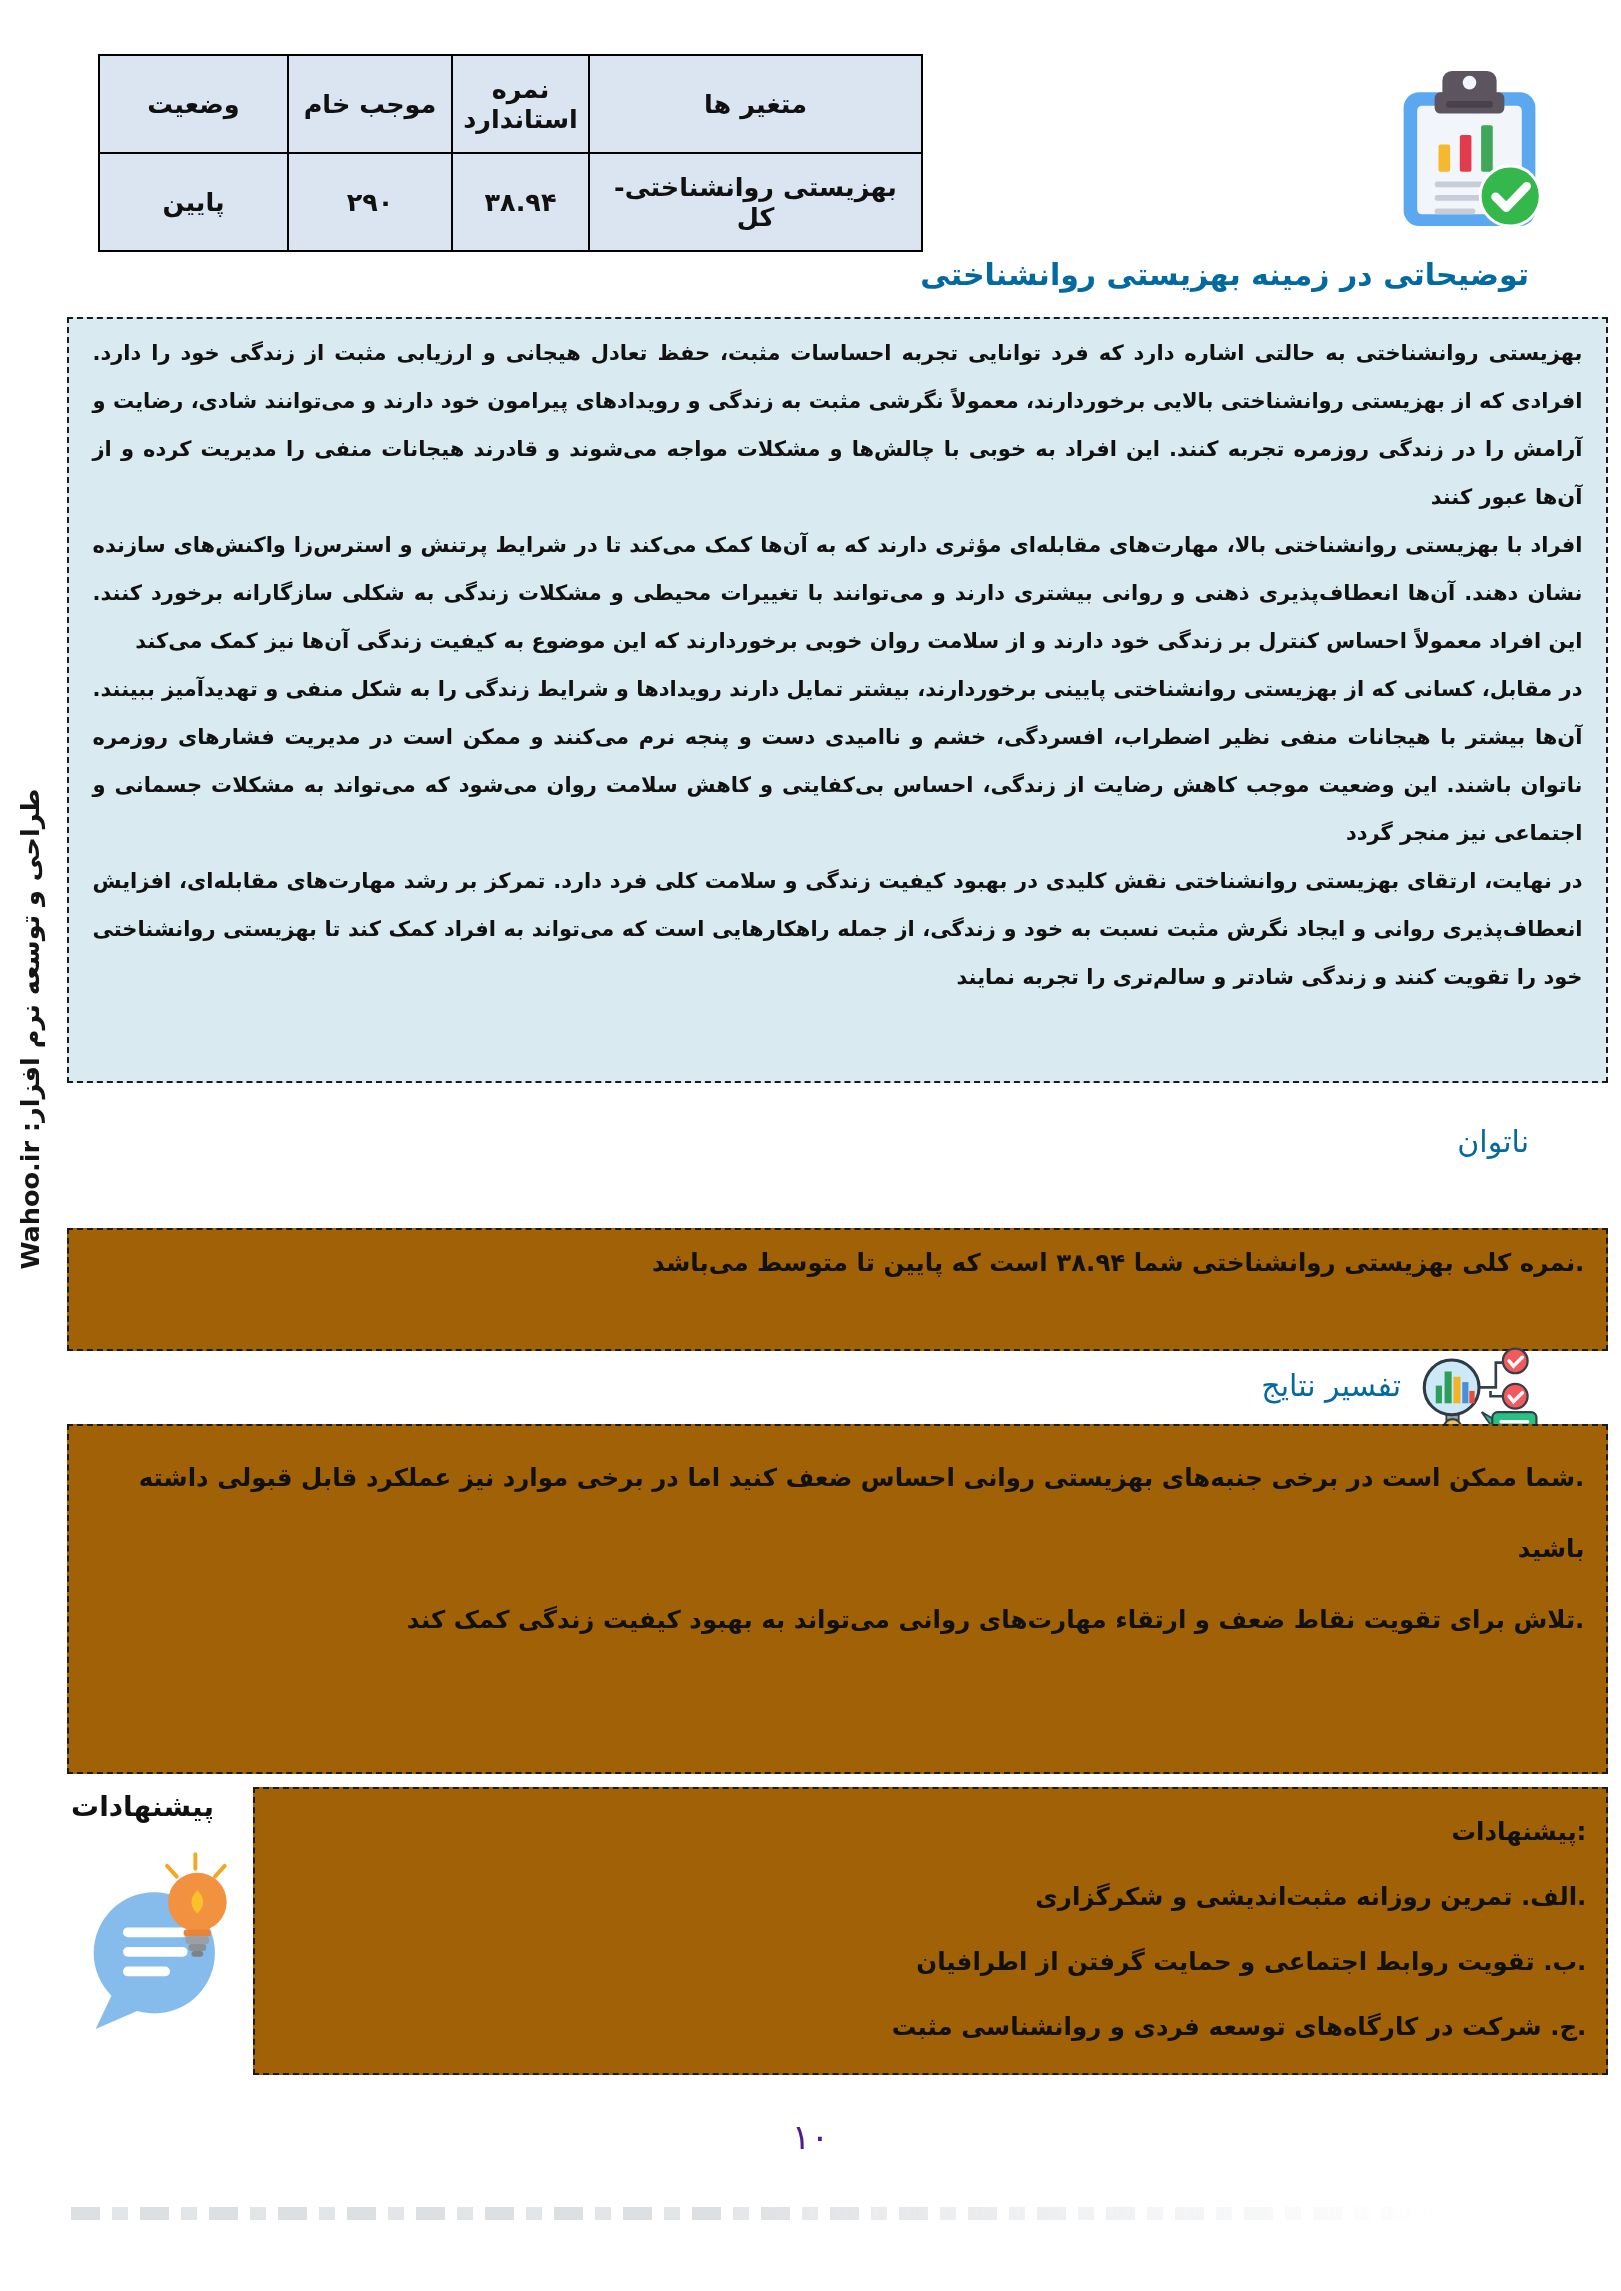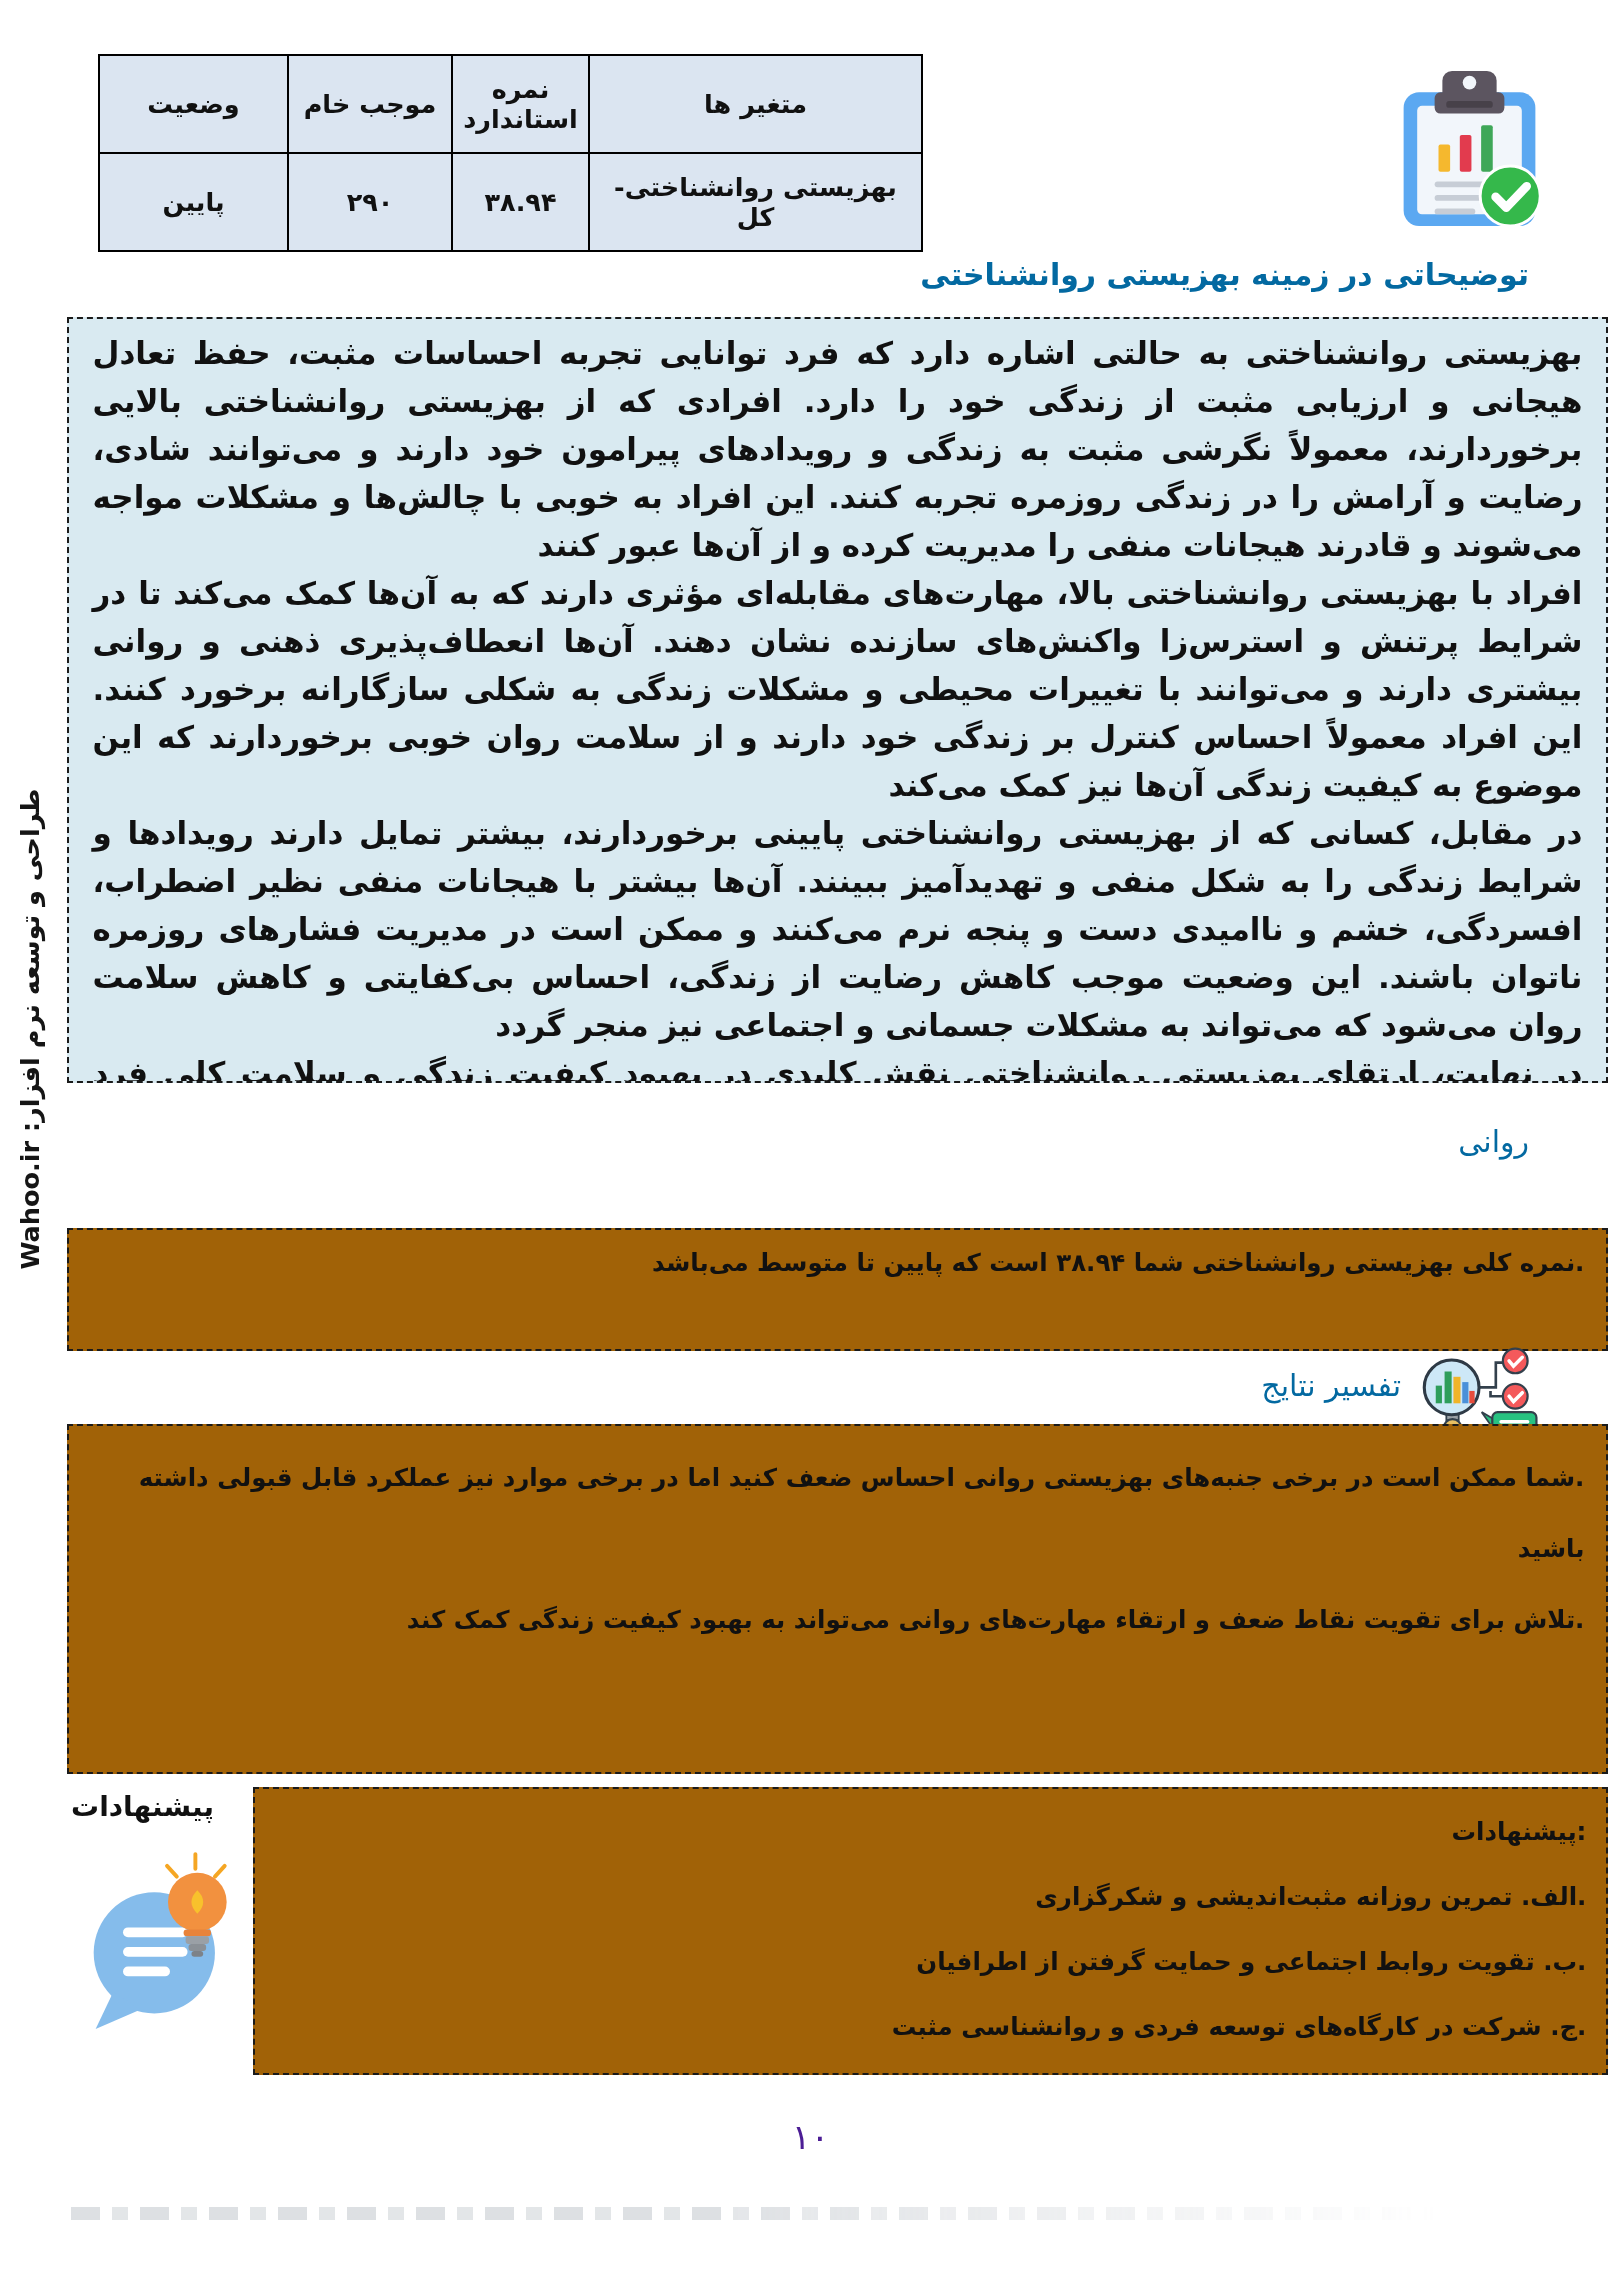--- a/index.html
+++ b/index.html
@@ -61,21 +61,21 @@
     position: absolute;
     border: 2px dashed #1a1a1a;
     direction: rtl;
     overflow: hidden;
   }
   .blue-box {
     left: 67px; top: 317px;
     width: 1541px; height: 766px;
     background: #d9eaf1;
     padding: 9.8px 23.5px;
-    font-size: 31px;
+    font-size: 21px;
     font-weight: bold;
     line-height: 48px;
     text-align: justify;
   }
   .blue-box p { text-align: justify; text-align-last: right; }
   .orange-box { background: #a16207; }
   .results-box {
     left: 67px; top: 1228px;
     width: 1541px; height: 123px;
     padding: 17.6px 21.6px;
@@ -188,21 +188,21 @@
   </div>
 
   <h2 class="sec-title t-explain">توضیحاتی در زمینه بهزیستی روانشناختی</h2>
   <div class="box blue-box">
     <p>بهزیستی روانشناختی به حالتی اشاره دارد که فرد توانایی تجربه احساسات مثبت، حفظ تعادل هیجانی و ارزیابی مثبت از زندگی خود را دارد. افرادی که از بهزیستی روانشناختی بالایی برخوردارند، معمولاً نگرشی مثبت به زندگی و رویدادهای پیرامون خود دارند و می‌توانند شادی، رضایت و آرامش را در زندگی روزمره تجربه کنند. این افراد به خوبی با چالش‌ها و مشکلات مواجه می‌شوند و قادرند هیجانات منفی را مدیریت کرده و از آن‌ها عبور کنند</p>
     <p>افراد با بهزیستی روانشناختی بالا، مهارت‌های مقابله‌ای مؤثری دارند که به آن‌ها کمک می‌کند تا در شرایط پرتنش و استرس‌زا واکنش‌های سازنده نشان دهند. آن‌ها انعطاف‌پذیری ذهنی و روانی بیشتری دارند و می‌توانند با تغییرات محیطی و مشکلات زندگی به شکلی سازگارانه برخورد کنند. این افراد معمولاً احساس کنترل بر زندگی خود دارند و از سلامت روان خوبی برخوردارند که این موضوع به کیفیت زندگی آن‌ها نیز کمک می‌کند</p>
     <p>در مقابل، کسانی که از بهزیستی روانشناختی پایینی برخوردارند، بیشتر تمایل دارند رویدادها و شرایط زندگی را به شکل منفی و تهدیدآمیز ببینند. آن‌ها بیشتر با هیجانات منفی نظیر اضطراب، افسردگی، خشم و ناامیدی دست و پنجه نرم می‌کنند و ممکن است در مدیریت فشارهای روزمره ناتوان باشند. این وضعیت موجب کاهش رضایت از زندگی، احساس بی‌کفایتی و کاهش سلامت روان می‌شود که می‌تواند به مشکلات جسمانی و اجتماعی نیز منجر گردد</p>
     <p>در نهایت، ارتقای بهزیستی روانشناختی نقش کلیدی در بهبود کیفیت زندگی و سلامت کلی فرد دارد. تمرکز بر رشد مهارت‌های مقابله‌ای، افزایش انعطاف‌پذیری روانی و ایجاد نگرش مثبت نسبت به خود و زندگی، از جمله راهکارهایی است که می‌تواند به افراد کمک کند تا بهزیستی روانشناختی خود را تقویت کنند و زندگی شادتر و سالم‌تری را تجربه نمایند</p>
   </div>
 
-  <h2 class="sec-title t-results">روانی</h2>
+  <h2 class="sec-title t-results">ناتوان</h2>
   <div class="box orange-box results-box">
     <p>.نمره کلی بهزیستی روانشناختی شما ۳۸.۹۴ است که پایین تا متوسط می‌باشد</p>
   </div>
 
   <div class="interp-icon">
     <svg viewBox="0 0 150 120" width="135" height="106" xmlns="http://www.w3.org/2000/svg">
       <path d="M75 48 H98 V20 H106" fill="none" stroke="#33404c" stroke-width="3"></path>
       <path d="M92 52 V58 H106" fill="none" stroke="#33404c" stroke-width="3"></path>
       <rect x="42" y="76" width="14" height="9" fill="#9aa0a6" stroke="#33404c" stroke-width="2"></rect>
       <rect x="39" y="84" width="20" height="32" rx="10" fill="#e8c063" stroke="#33404c" stroke-width="2.5"></rect>

